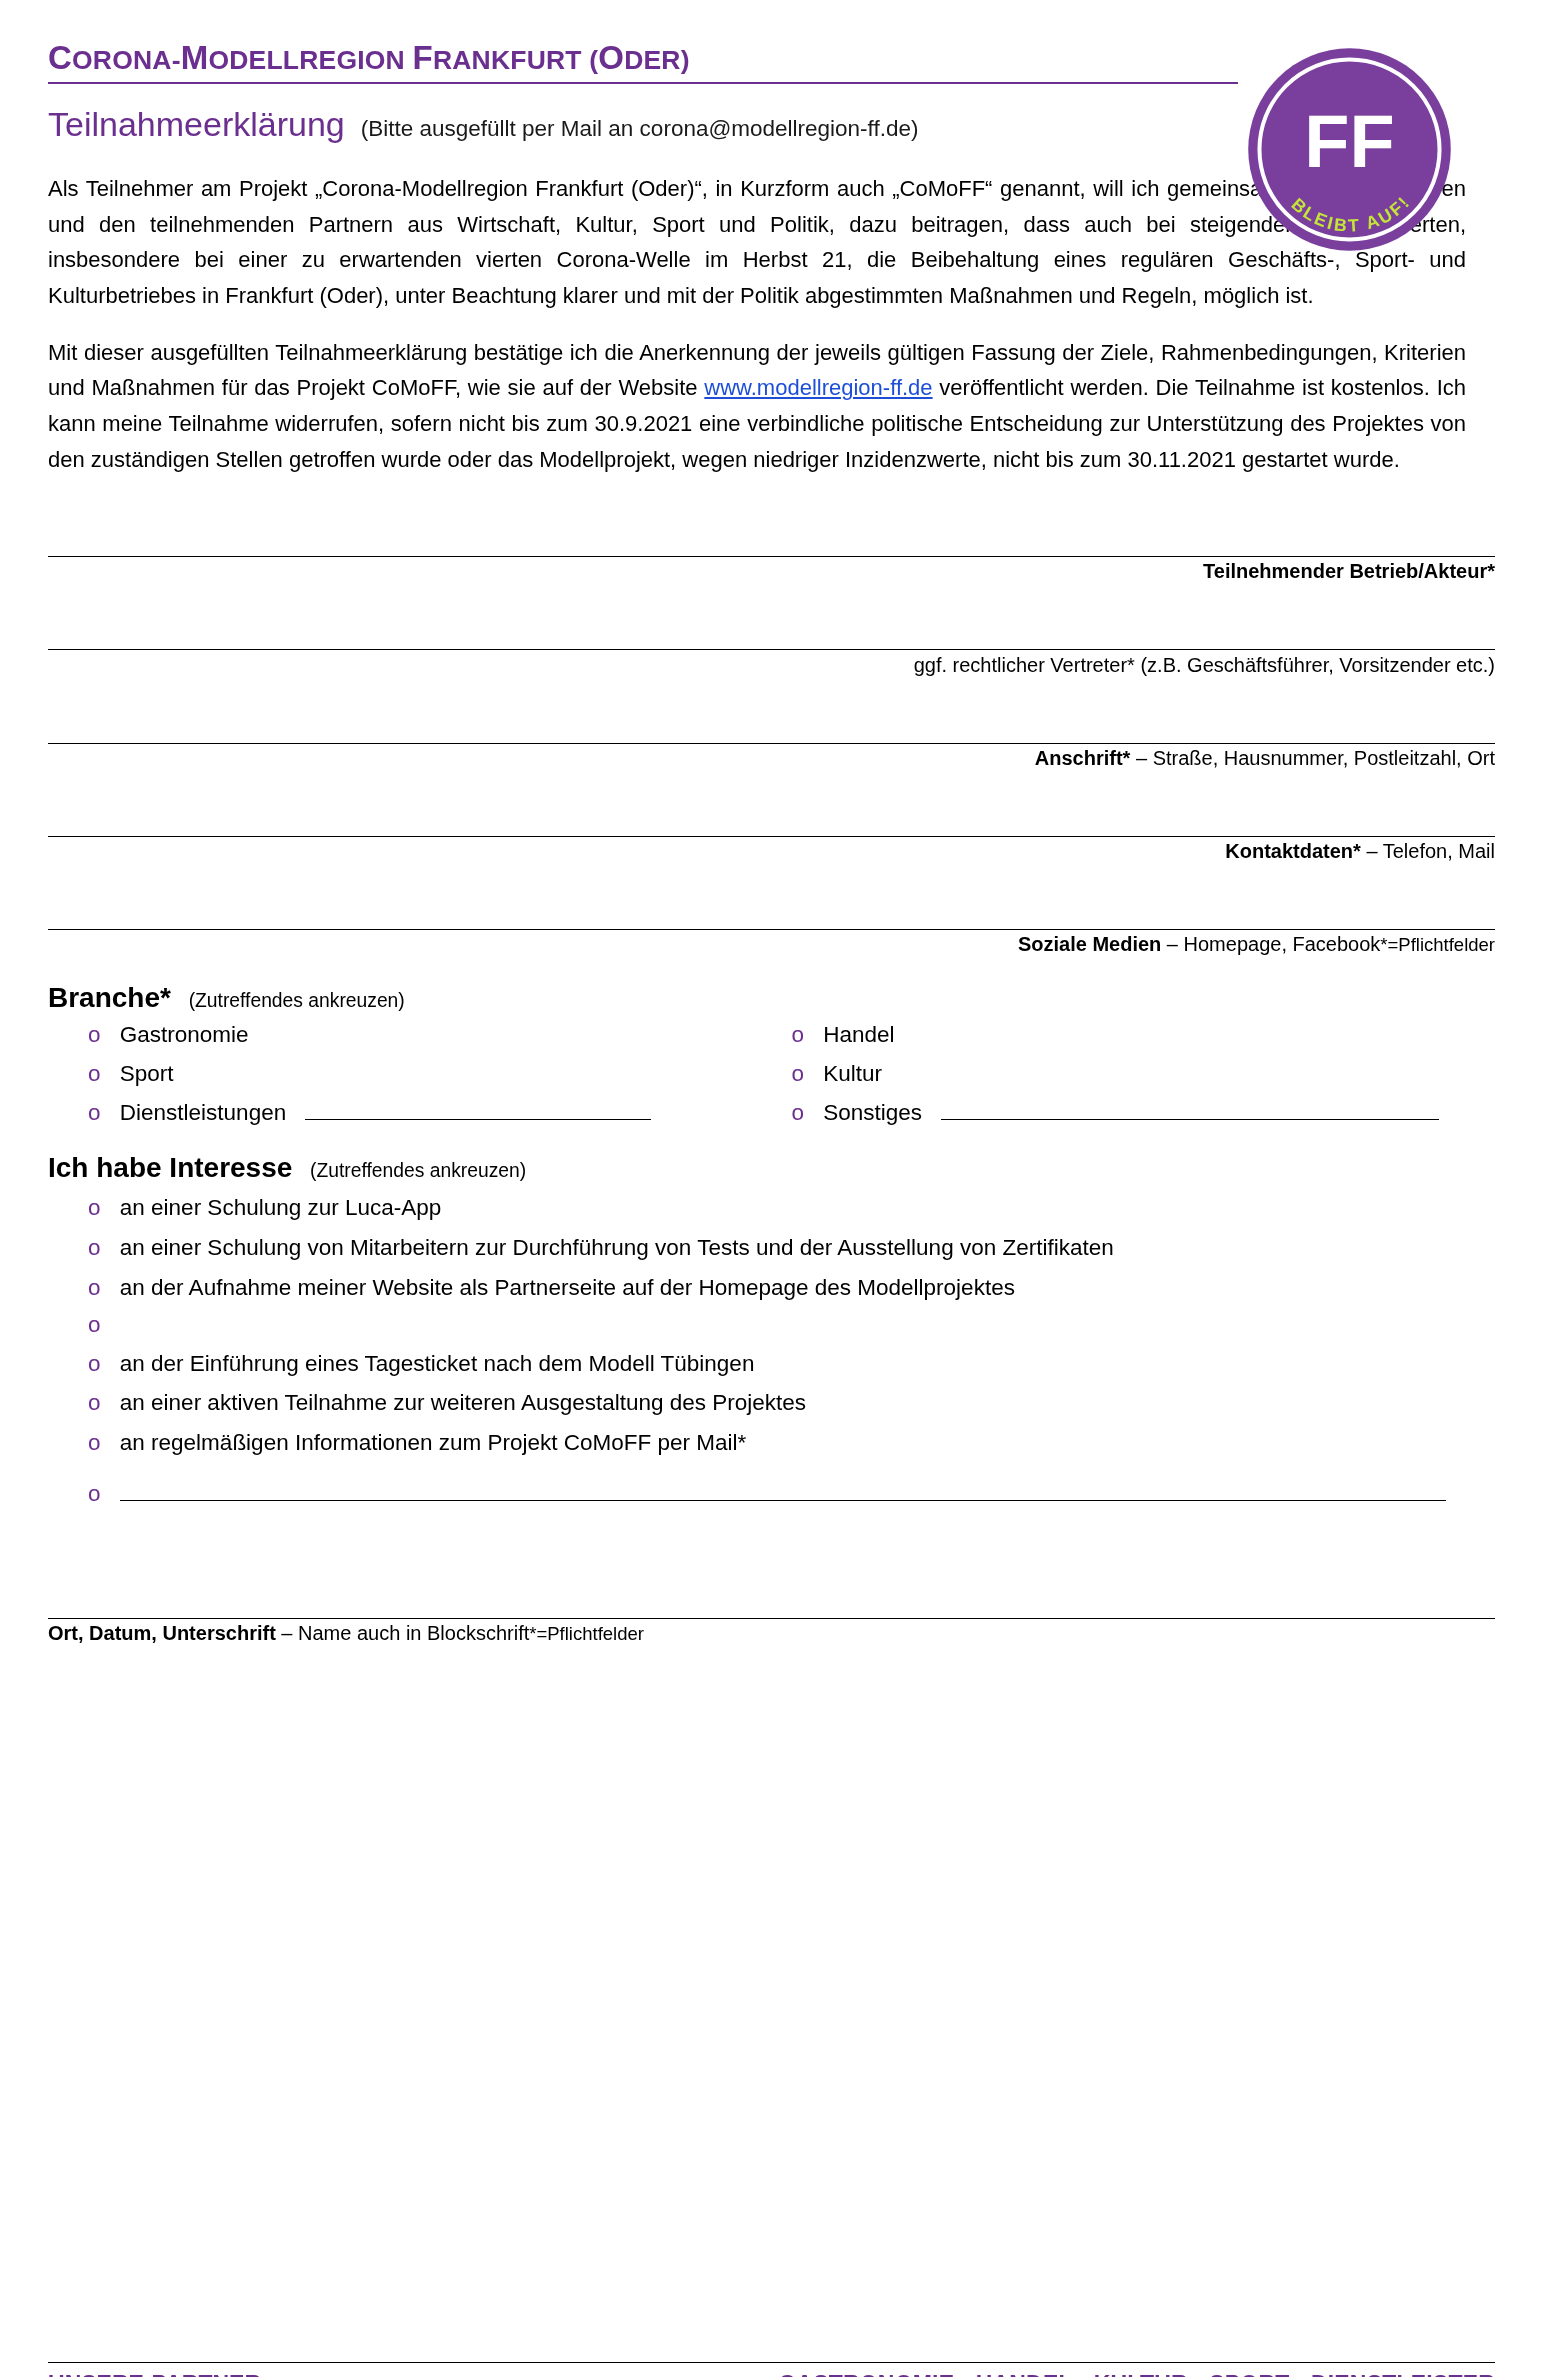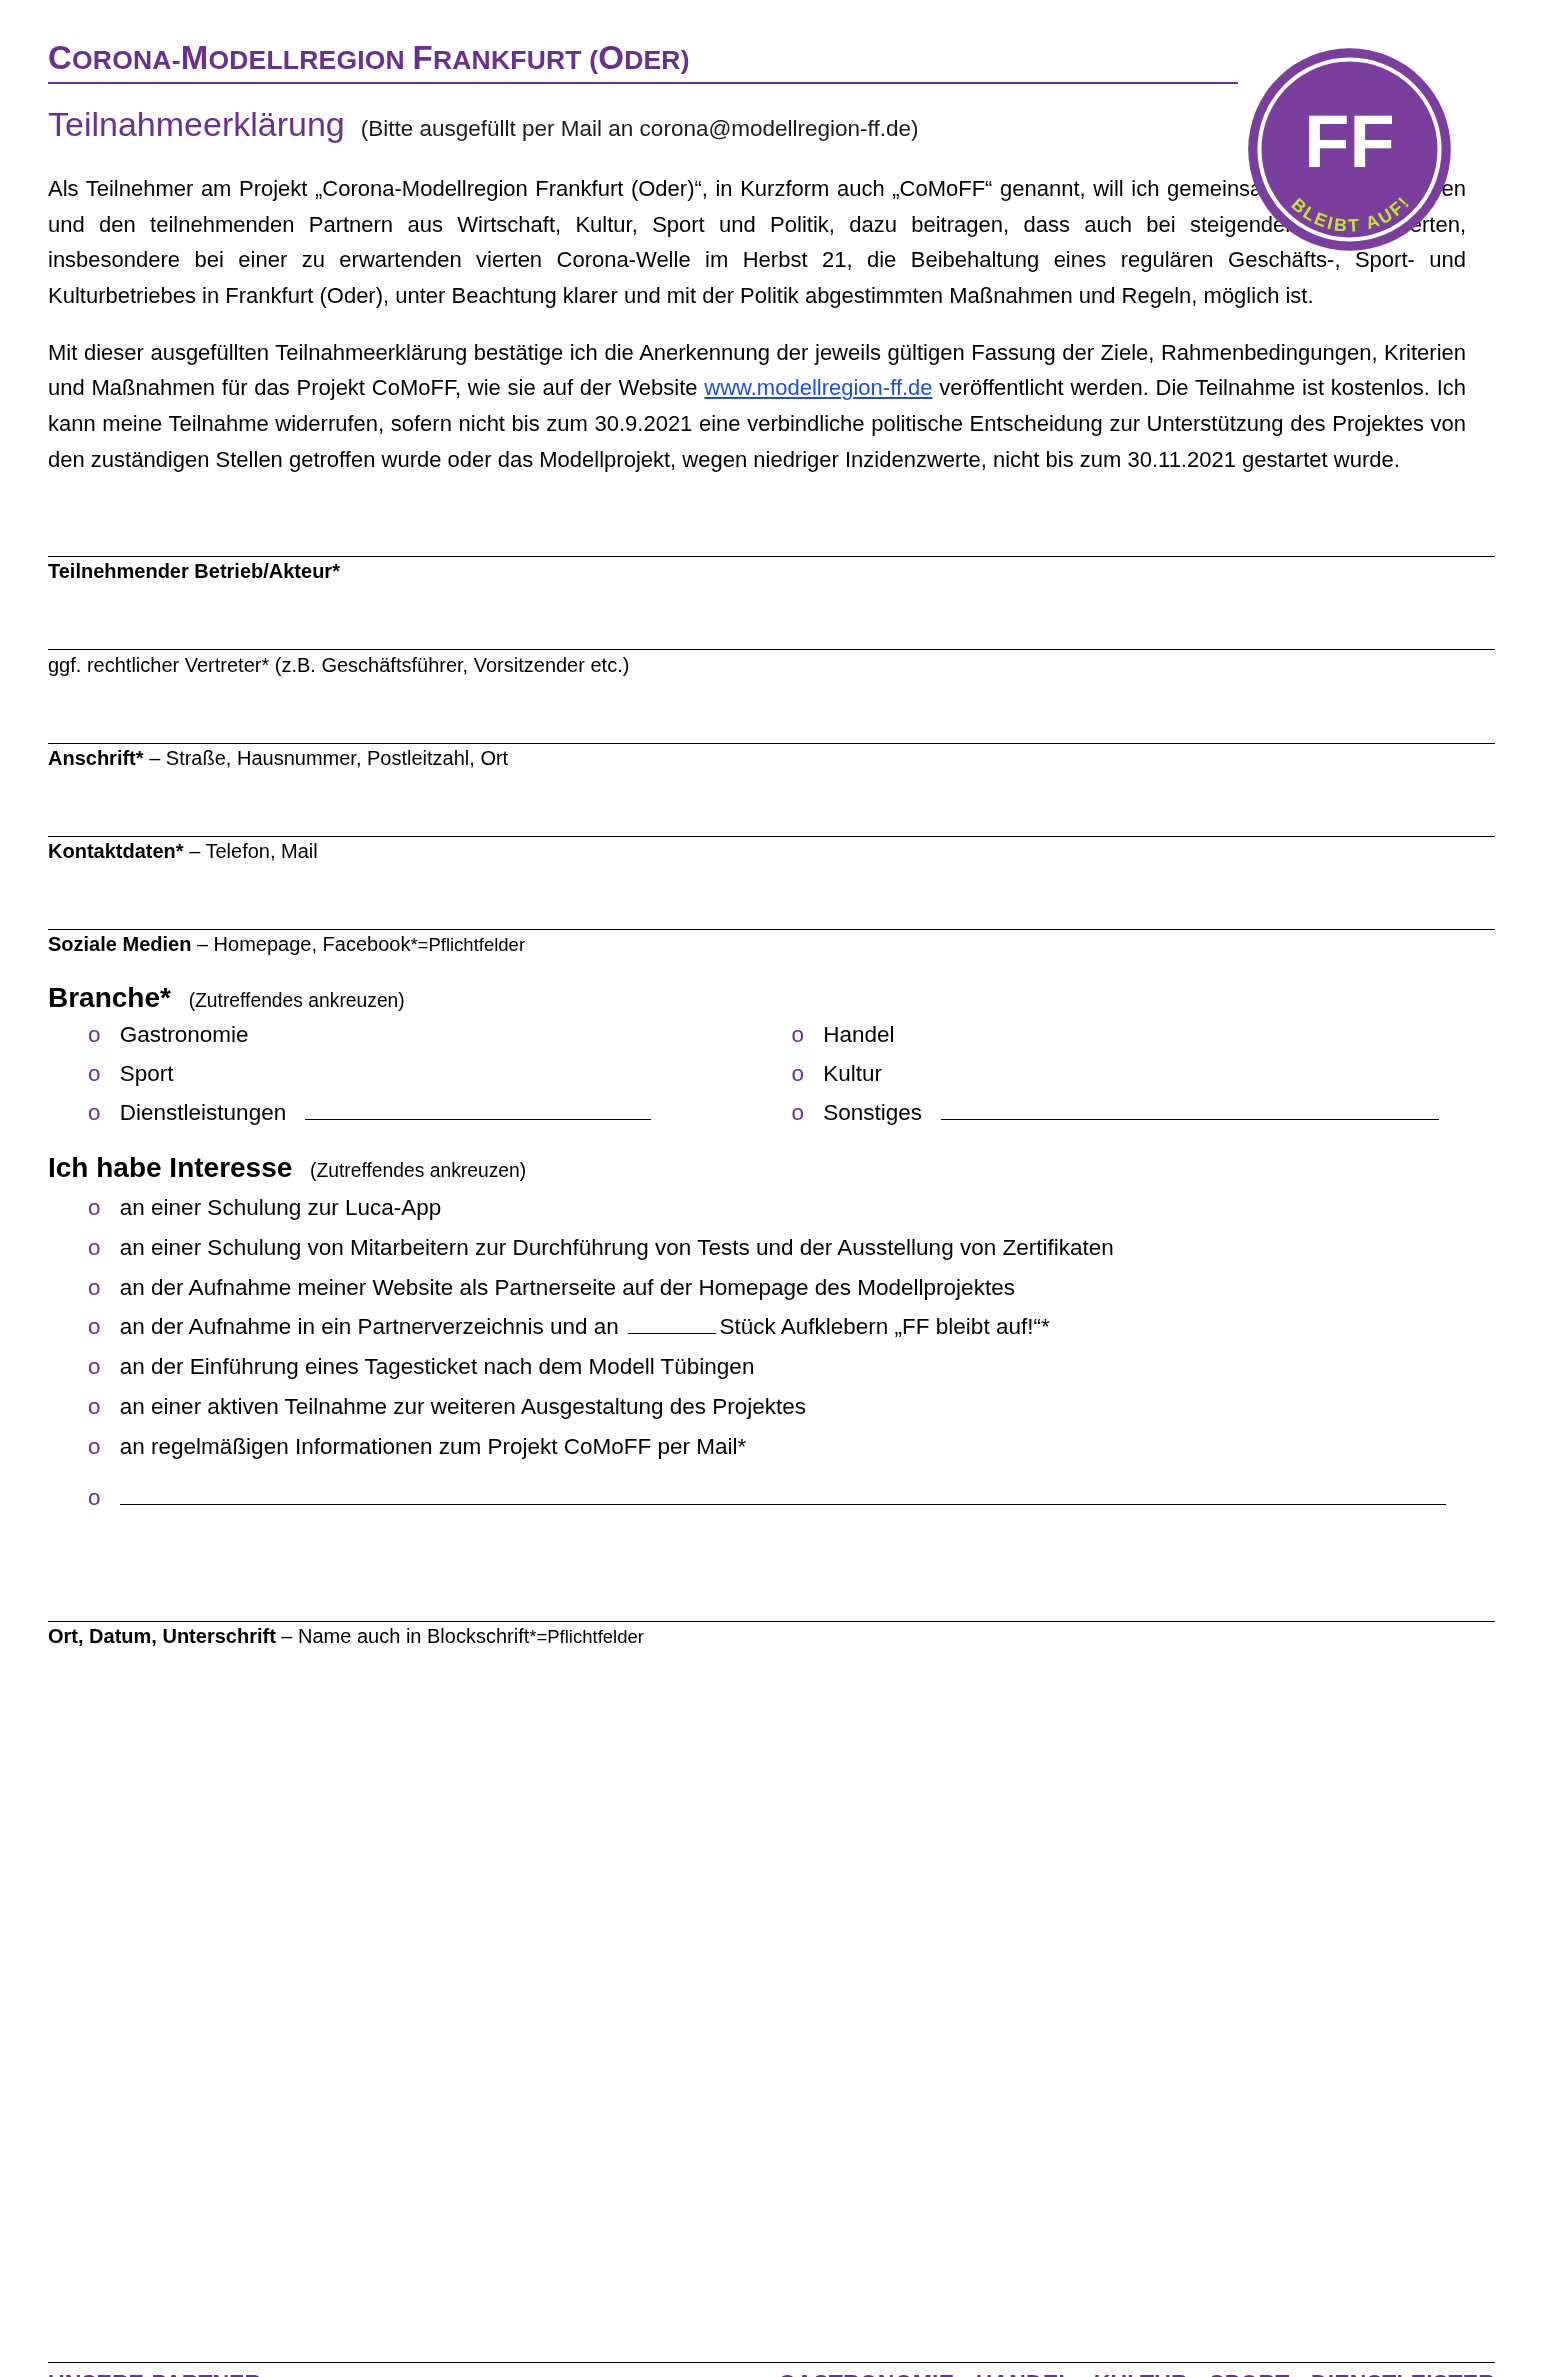--- a/index.html
+++ b/index.html
@@ -92,21 +92,21 @@
     margin-bottom: 8px;
   }
   .field-line {
     border-bottom: 1.6px solid #000;
     height: 58px;
   }
   .field-caption {
     font-size: 20px;
     padding-top: 3.2px;
     display: flex;
-    justify-content: flex-start;
+    justify-content: flex-end;
     align-items: baseline;
   }
   .field-caption b { font-weight: bold; }
   .caption-right {
     font-size: 18.5px;
   }
 
   
   .section {
     margin: 0 48px;
@@ -348,21 +348,20 @@
         <span>an einer Schulung von Mitarbeitern zur Durchführung von Tests und der Ausstellung von Zertifikaten</span>
       </div>
 
       <div class="opt">
         <span class="bullet">o</span>
         <span>an der Aufnahme meiner Website als Partnerseite auf der Homepage des Modellprojektes</span>
       </div>
 
       <div class="opt">
         <span class="bullet">o</span>
-        <span><span>an der Aufnahme in ein Partnerverzeichnis und an </span><span class="inline-blank"></span><span>Stück Aufklebern „FF bleibt auf!“*</span></span>
       </div>
 
       <div class="opt">
         <span class="bullet">o</span>
         <span>an der Einführung eines Tagesticket nach dem Modell Tübingen</span>
       </div>
 
       <div class="opt">
         <span class="bullet">o</span>
         <span>an einer aktiven Teilnahme zur weiteren Ausgestaltung des Projektes</span>

